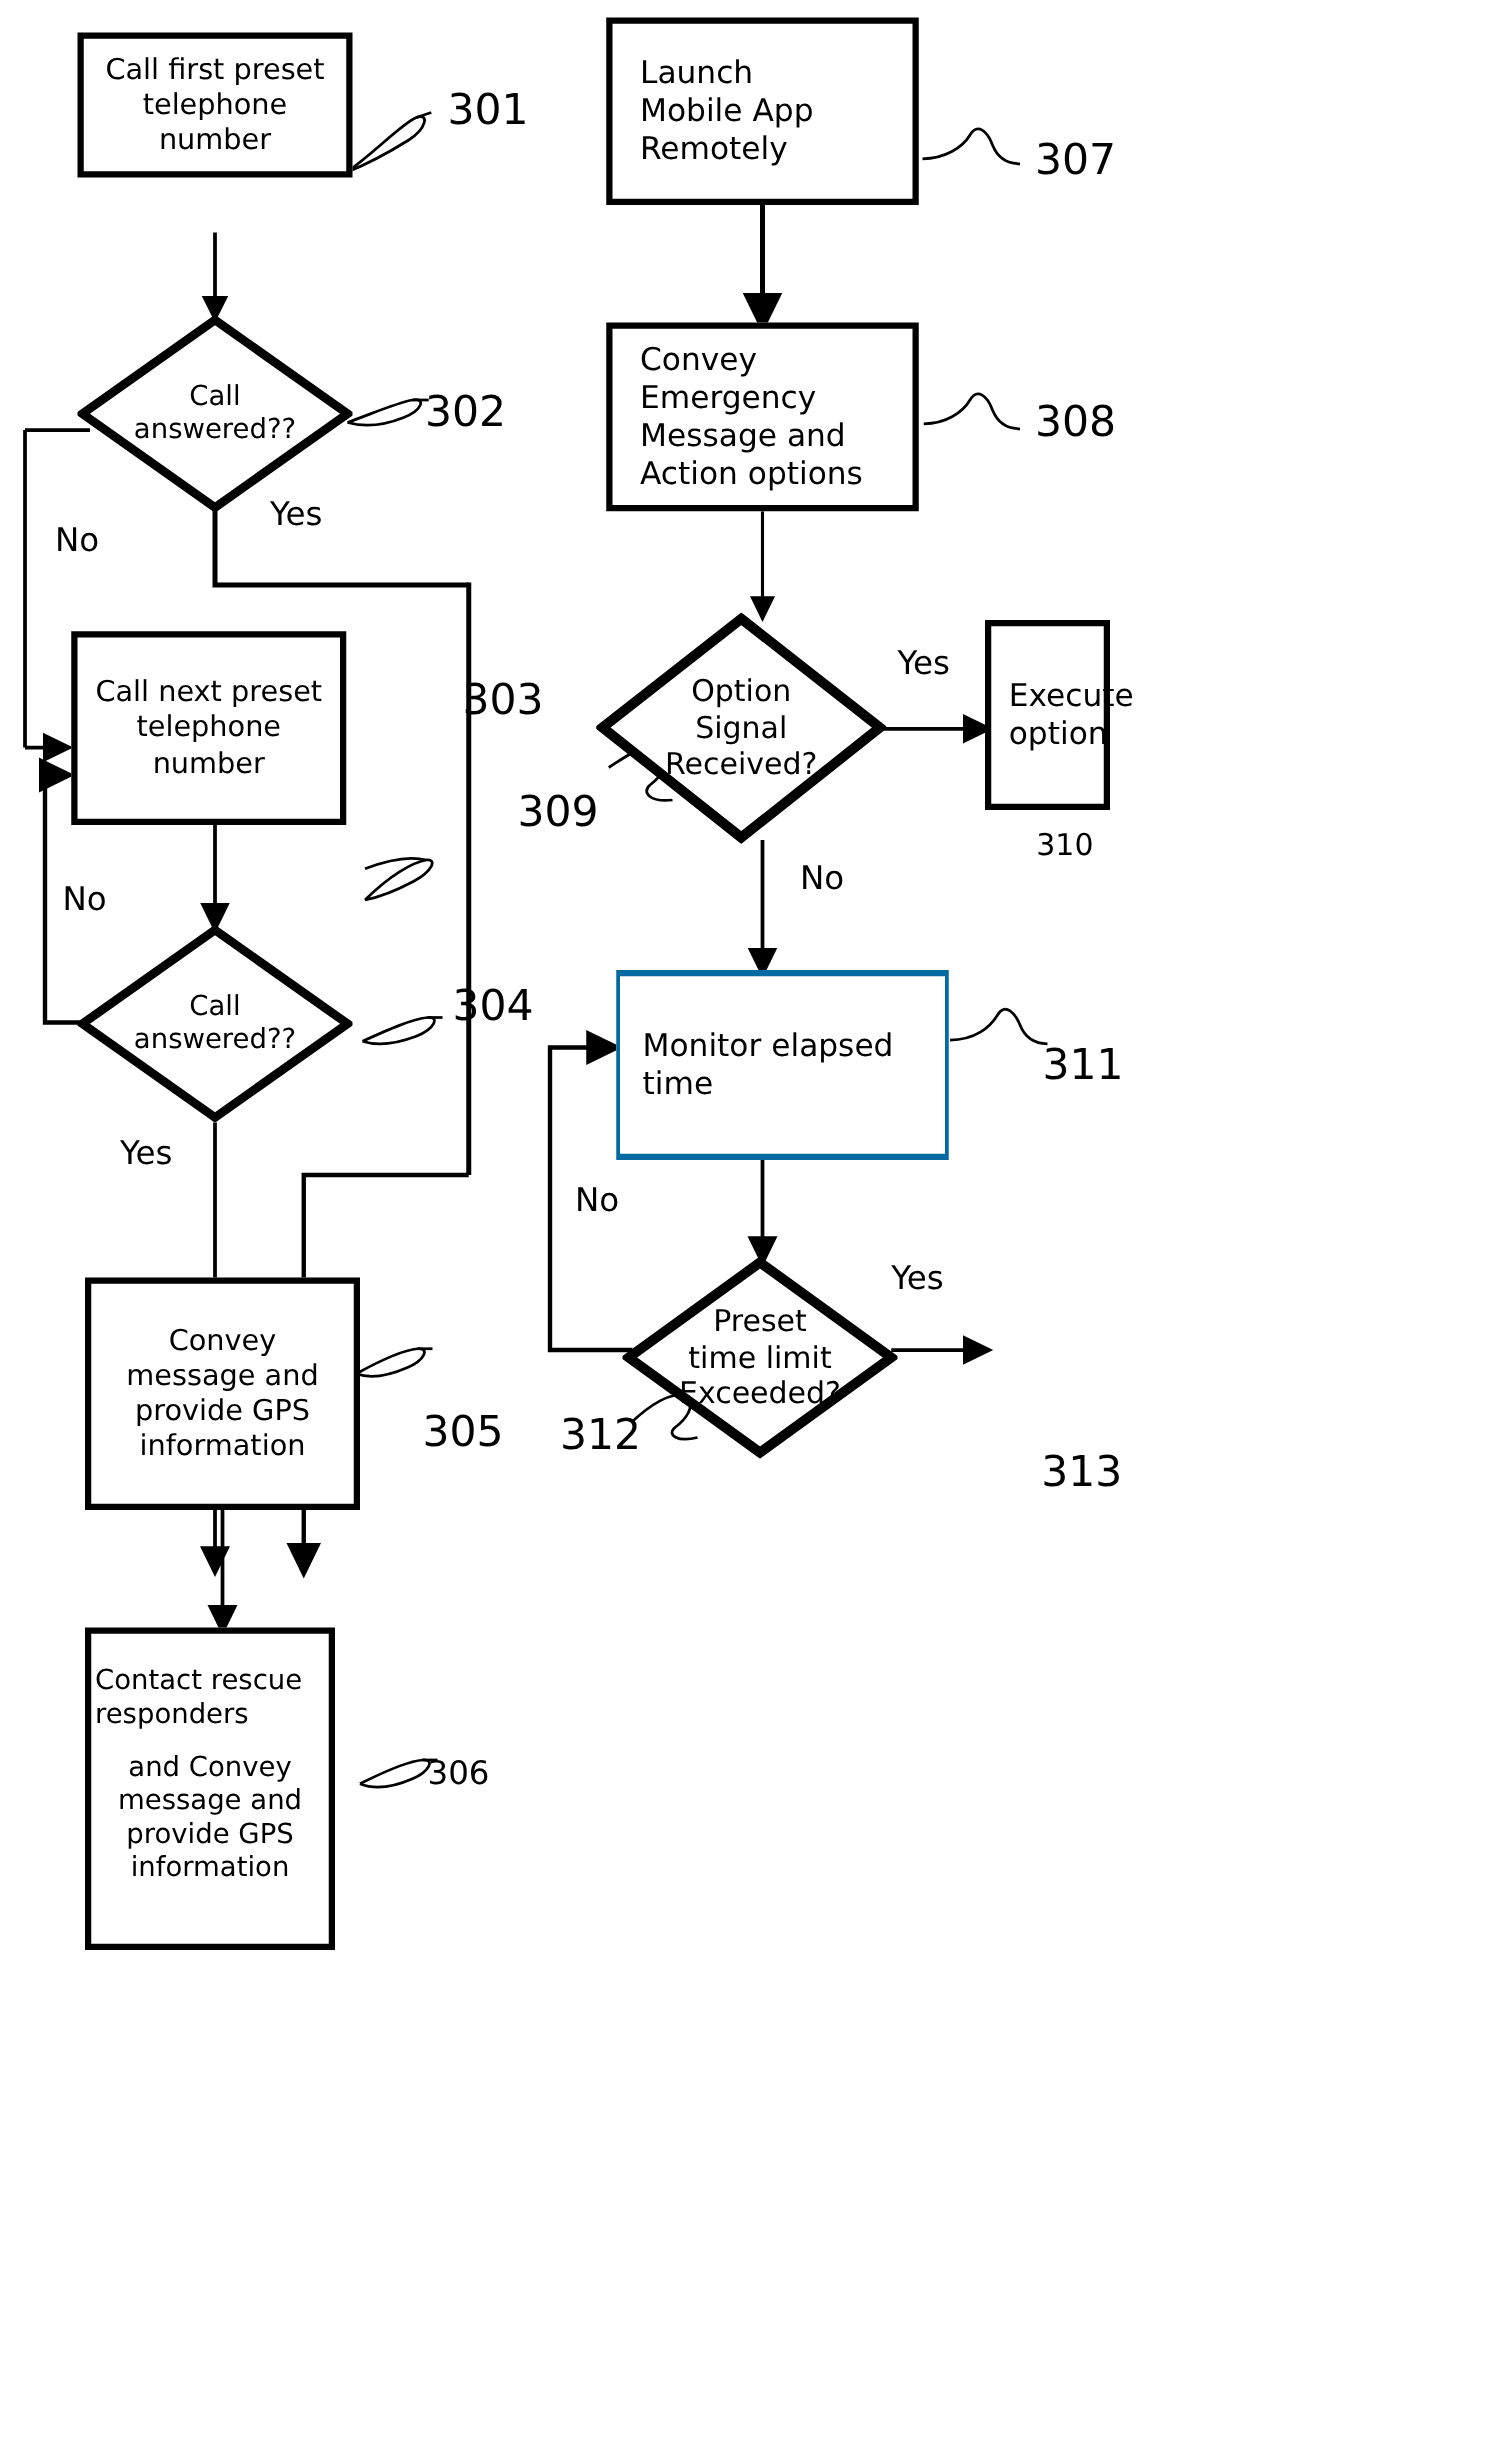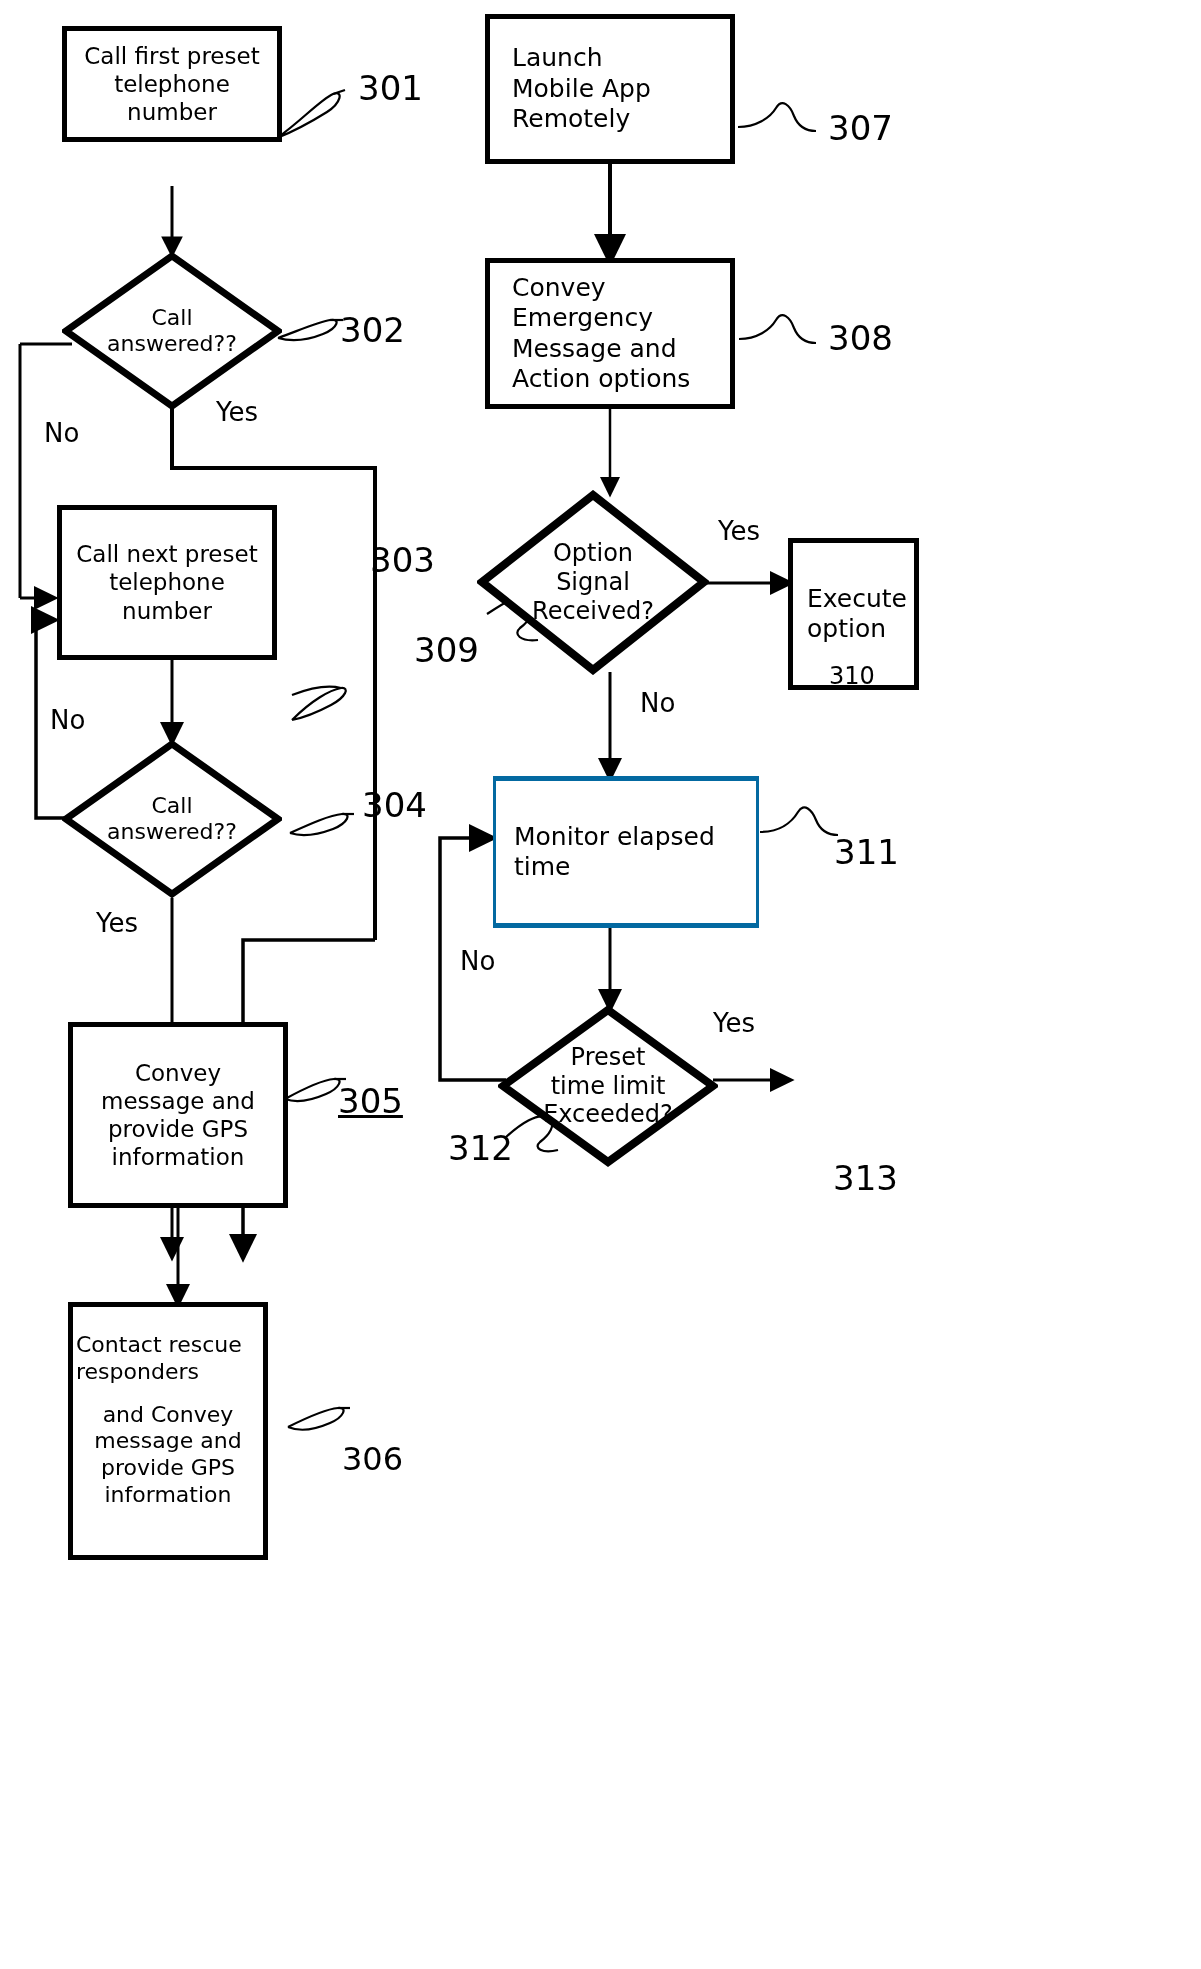--- a/index.html
+++ b/index.html
@@ -139,32 +139,32 @@
 
   <div class="edgelabel" style="left:50px;top:705px;font-size:26px;">No</div>
   <div class="edgelabel" style="left:96px;top:908px;font-size:26px;">Yes</div>
 
   <div class="node box box-label" style="left:68px;top:1022px;width:220px;height:186px;font-size:23px;">
     <span>Convey
 message and
 provide GPS
 information</span>
   </div>
-  <div class="ref" style="left:338px;top:1081px;font-size:34px;text-decoration:underline;">305</div>
+  <div class="ref" style="left:338px;top:1126px;font-size:34px;">305</div>
 
   <div class="node box" style="left:68px;top:1302px;width:200px;height:258px;flex-direction:column;
               justify-content:flex-start;padding-top:23px;">
     <span class="box-label align-left" style="font-size:22px;width:100%;display:block;text-align:left;padding-left:12px;">Contact rescue
 responders</span>
     <span class="box-label" style="font-size:22px;margin-top:12px;">and  Convey
 message and
 provide GPS
 information</span>
   </div>
-  <div class="ref" style="left:342px;top:1440px;font-size:32px;text-align:right;">306</div>
+  <div class="ref" style="left:342px;top:1404px;font-size:26px;text-align:right;">306</div>
 
   <div class="node box box-label align-left" style="left:485px;top:14px;width:250px;height:150px;font-size:25px;padding-left:22px;">
     <span>Launch
 Mobile App
 Remotely</span>
   </div>
   <div class="ref" style="left:828px;top:108px;font-size:34px;">307</div>
 
   <div class="node box box-label align-left" style="left:485px;top:258px;width:250px;height:151px;font-size:25px;padding-left:22px;">
     <span>Convey
@@ -180,21 +180,21 @@
     </svg>
     <div class="txt" style="font-size:24px;">Option
 Signal
 Received?</div>
   </div>
   <div class="ref" style="left:414px;top:630px;font-size:34px;">309</div>
 
   <div class="edgelabel" style="left:718px;top:516px;font-size:26px;">Yes</div>
   <div class="edgelabel" style="left:640px;top:688px;font-size:26px;">No</div>
 
-  <div class="node box box-label align-left" style="left:788px;top:538px;width:131px;height:152px;font-size:25px;padding-left:14px;">
+  <div class="node box box-label align-left" style="left:788px;top:496px;width:100px;height:152px;font-size:25px;padding-left:14px;">
     <span>Execute
 option</span>
   </div>
   <div class="ref" style="left:829px;top:662px;font-size:24px;">310</div>
 
   <div class="node box-thin box-label align-left" style="left:493px;top:776px;width:266px;height:152px;font-size:25px;padding-left:18px;
               border-top-width:5px;border-bottom-width:5px;">
     <span>Monitor elapsed
 time</span>
   </div>

